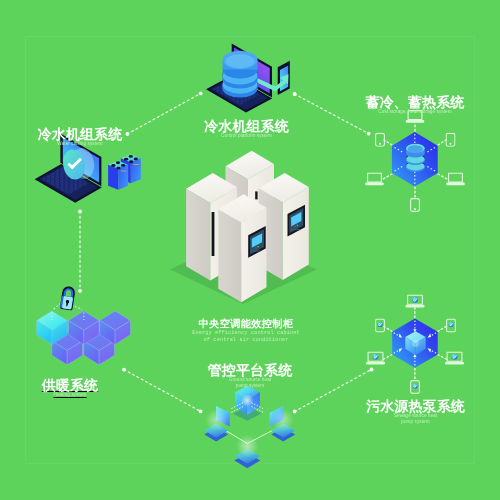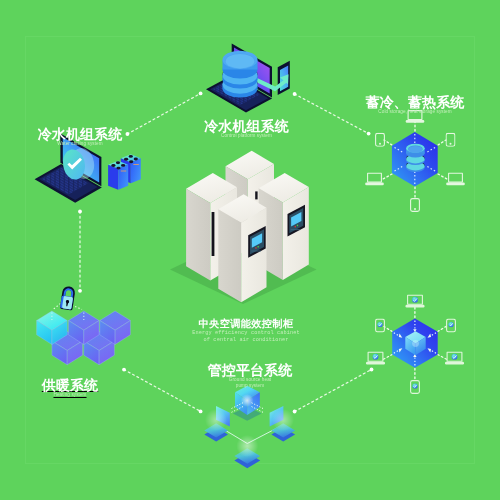--- a/index.html
+++ b/index.html
@@ -563,14 +563,19 @@
   <div class="cn">供暖系统</div>
   <div class="en">Heating system</div>
 </div>
 
 <div class="lbl sm" style="left:250px;top:363px;">
   <div class="cn">管控平台系统</div>
   <div class="en">Ground source heat</div>
   <div class="en">pump system</div>
 </div>
 
+<div class="lbl sm" style="left:415.5px;top:398.5px;">
+  <div class="cn">污水源热泵系统</div>
+  <div class="en">Sewage source heat</div>
+  <div class="en">pump system</div>
+</div>
 
 </div>
 
 </body></html>

